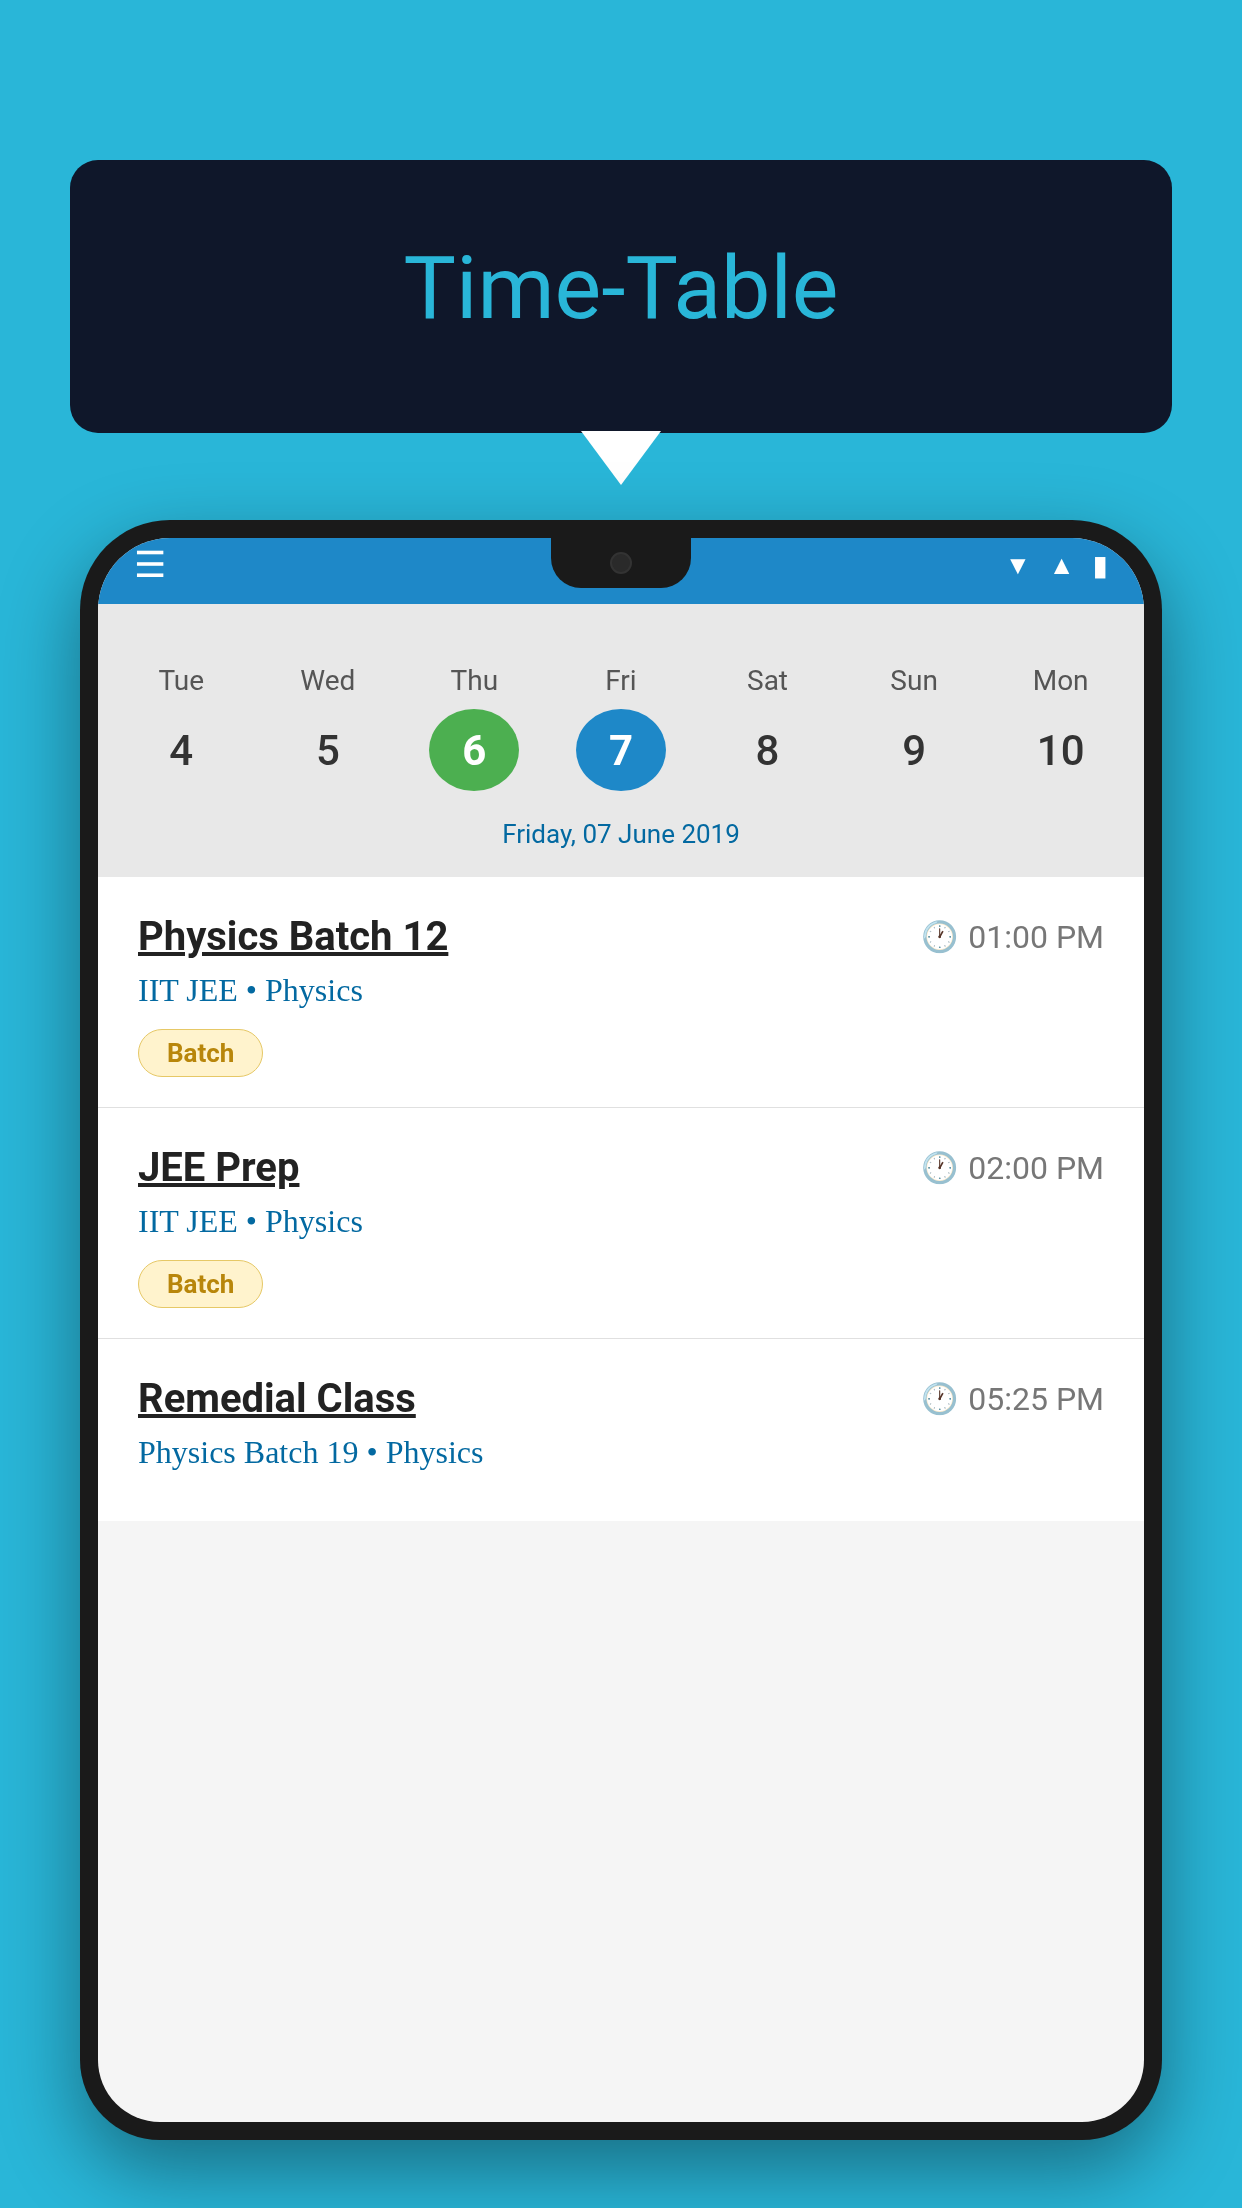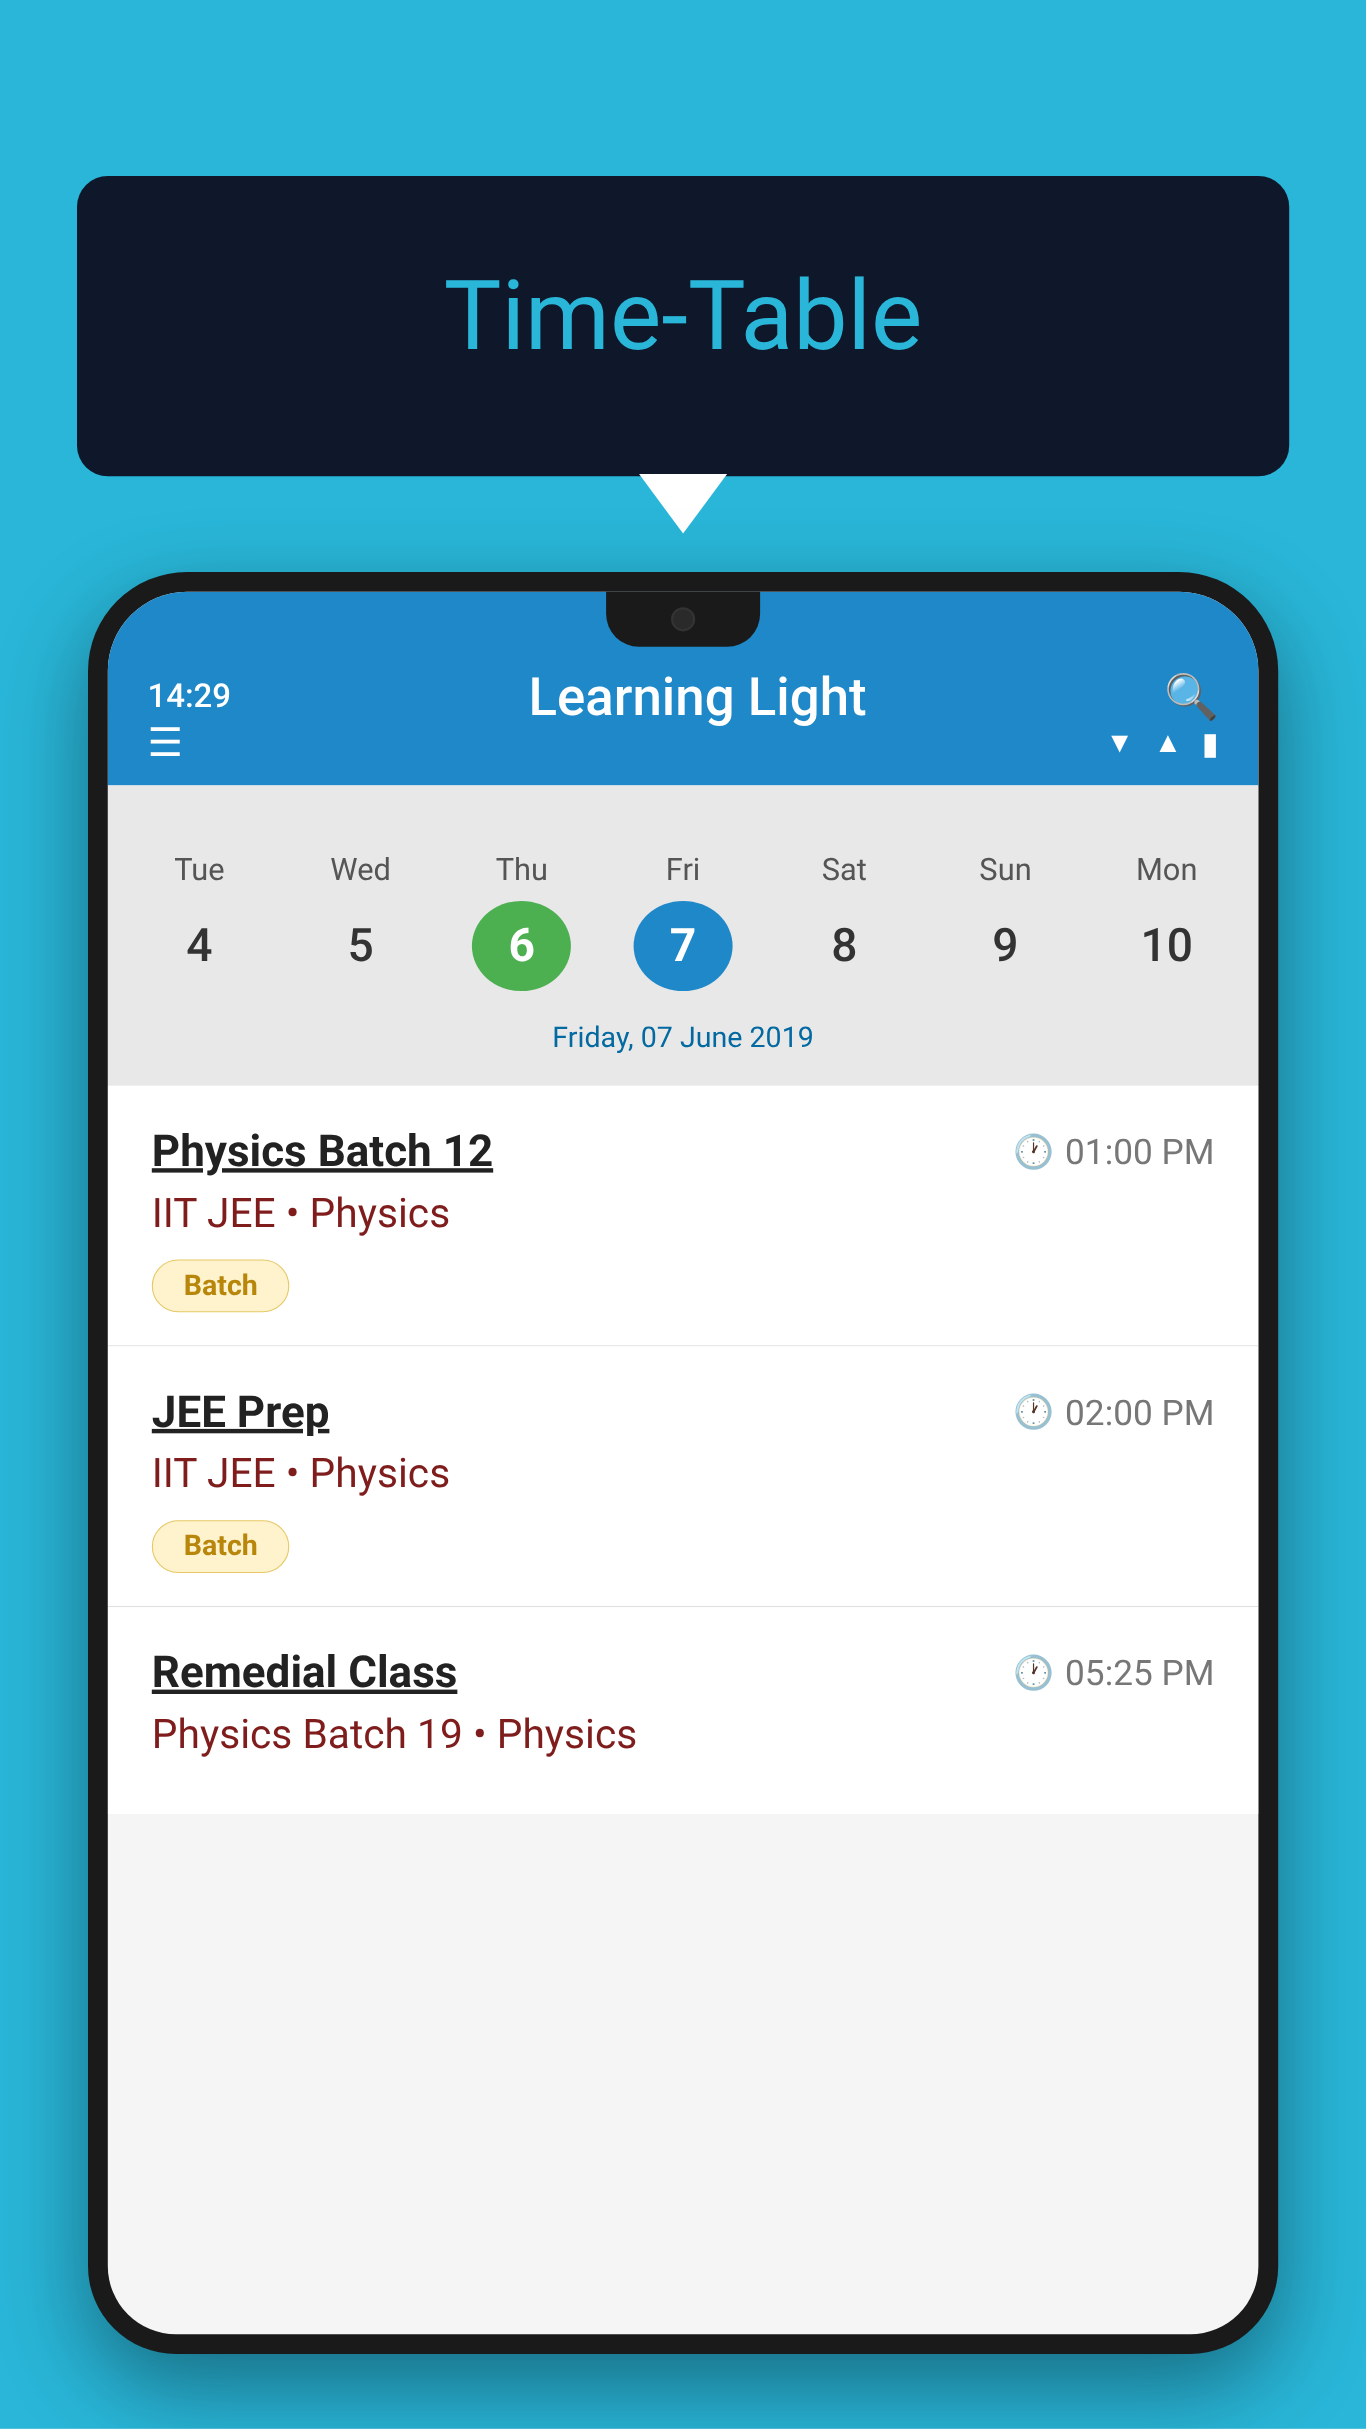--- a/index.html
+++ b/index.html
@@ -217,23 +217,24 @@
 
     .class-time {
       font-size: 32px;
       color: #777;
       display: flex;
       align-items: center;
       gap: 10px;
     }
 
     .class-meta {
-      font-size: 37px;
-      color: #7f1d1d;
+      font-size: 32px;
+      color: #0369a1;
       margin-bottom: 20px;
+      font-family: Liberation Serif, serif;
     }
 
     .batch-tag {
       display: inline-block;
       background: #fff3cd;
       color: #b8860b;
       border: 1.5px solid #e6c866;
       border-radius: 30px;
       padding: 8px 28px;
       font-size: 26px;
@@ -249,26 +250,20 @@
 
 <div class="phone-wrapper">
   <div class="phone-outer">
 
     <div class="notch">
       <div class="camera-dot"></div>
     </div>
 
     <div class="phone-screen">
 
-      <div class="app-bar">
-
-        <div class="status-time">14:29</div>
-        <div class="app-bar-title">Learning Light</div>
-        <div style="color:white;font-size:40px;">🔍</div>
-      </div>
 
       <div style="background:#1e88c8; display:flex; align-items:center; padding: 10px 36px 18px; margin-top:-4px;">
         <div style="color:white; font-size:36px; cursor:pointer;">☰</div>
         <div style="flex:1;"></div>
         <div style="display:flex; gap:18px; align-items:center;">
           <span style="color:white;font-size:26px;">▼</span>
           <span style="color:white;font-size:26px;">▲</span>
           <span style="color:white;font-size:28px;">▮</span>
         </div>
       </div>

